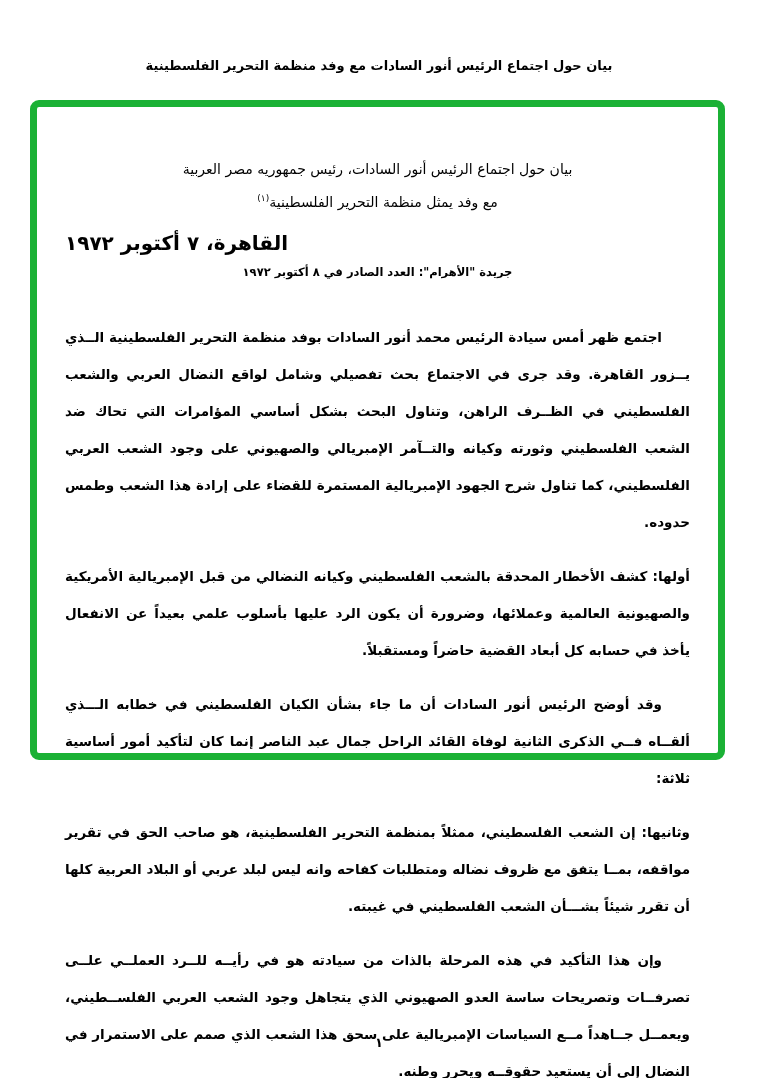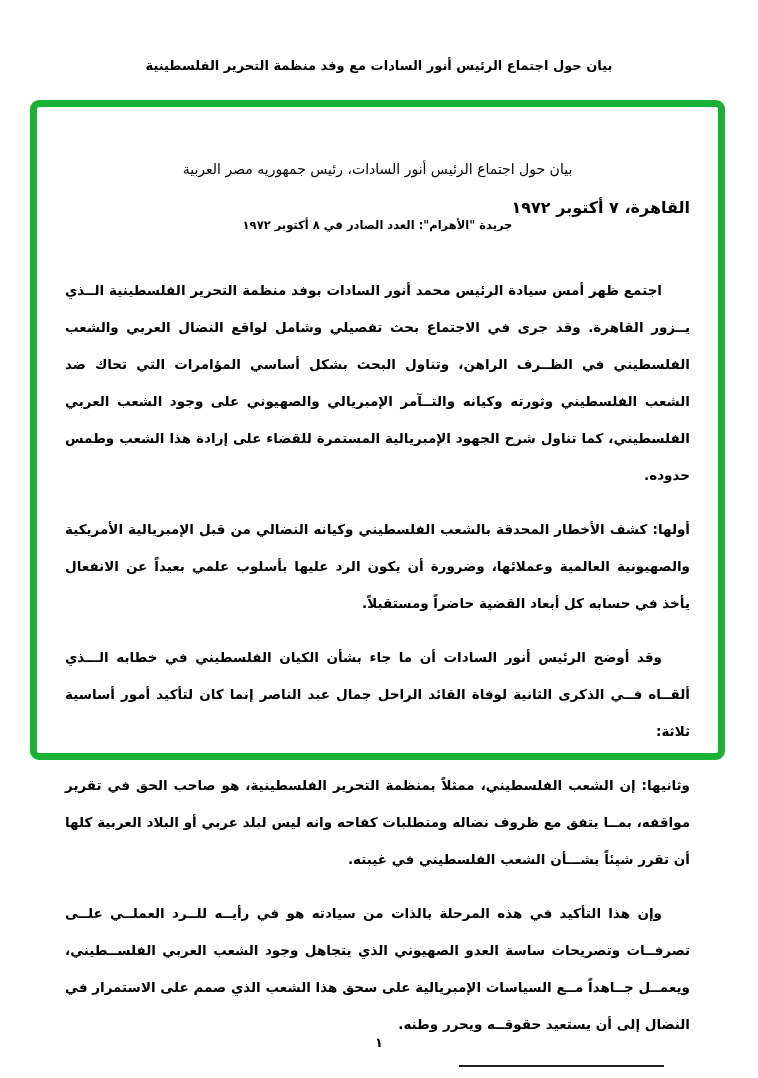--- a/index.html
+++ b/index.html
@@ -43,24 +43,24 @@
     font-weight: normal;
     line-height: 29px;
     margin-bottom: 14px;
   }
   .doc-title sup {
     font-size: 9px;
     vertical-align: super;
   }
   .dateline {
     direction: rtl;
-    text-align: right;
-    font-size: 16px;
+    text-align: left;
+    font-size: 20px;
     font-weight: bold;
-    margin-bottom: 1px;
+    margin-bottom: 10px;
     letter-spacing: 1px;
   }
   .source-line {
     direction: rtl;
     text-align: center;
     font-size: 11.5px;
     font-weight: bold;
     margin-bottom: 40px;
   }
   .body-text {
@@ -113,20 +113,23 @@
 </style>
 </head>
 <body>
 
 <div class="page-header">بيان حول اجتماع الرئيس أنور السادات مع وفد منظمة التحرير الفلسطينية</div>
 
 <div class="green-box">
 
   <div class="doc-title">
     <div>بيان حول اجتماع الرئيس أنور السادات، رئيس جمهوريه مصر العربية</div>
+    <div>
+      <span>مع وفد يمثل منظمة التحرير الفلسطينية</span><sup>(١)</sup>
+    </div>
   </div>
 
   <div class="dateline">القاهرة، ٧ أكتوبر ١٩٧٢</div>
 
   <div class="source-line">جريدة "الأهرام": العدد الصادر في ٨ أكتوبر ١٩٧٢</div>
 
   <div class="body-text">
     <div class="para indented">اجتمع ظهر أمس سيادة الرئيس محمد أنور السادات بوفد منظمة التحرير الفلسطينية الــذي يــزور القاهرة. وقد جرى في الاجتماع بحث تفصيلي وشامل لواقع النضال العربي والشعب الفلسطيني في الظــرف الراهن، وتناول البحث بشكل أساسي المؤامرات التي تحاك ضد الشعب الفلسطيني وثورته وكيانه والتــآمر الإمبريالي والصهيوني على وجود الشعب العربي الفلسطيني، كما تناول شرح الجهود الإمبريالية المستمرة للقضاء على إرادة هذا الشعب وطمس حدوده.</div>
     <div class="para">أولها: كشف الأخطار المحدقة بالشعب الفلسطيني وكيانه النضالي من قبل الإمبريالية الأمريكية والصهيونية العالمية وعملائها، وضرورة أن يكون الرد عليها بأسلوب علمي بعيداً عن الانفعال يأخذ في حسابه كل أبعاد القضية حاضراً ومستقبلاً.</div>
     <div class="para indented">وقد أوضح الرئيس أنور السادات أن ما جاء بشأن الكيان الفلسطيني في خطابه الـــذي ألقــاه فــي الذكرى الثانية لوفاة القائد الراحل جمال عبد الناصر إنما كان لتأكيد أمور أساسية ثلاثة:</div>

